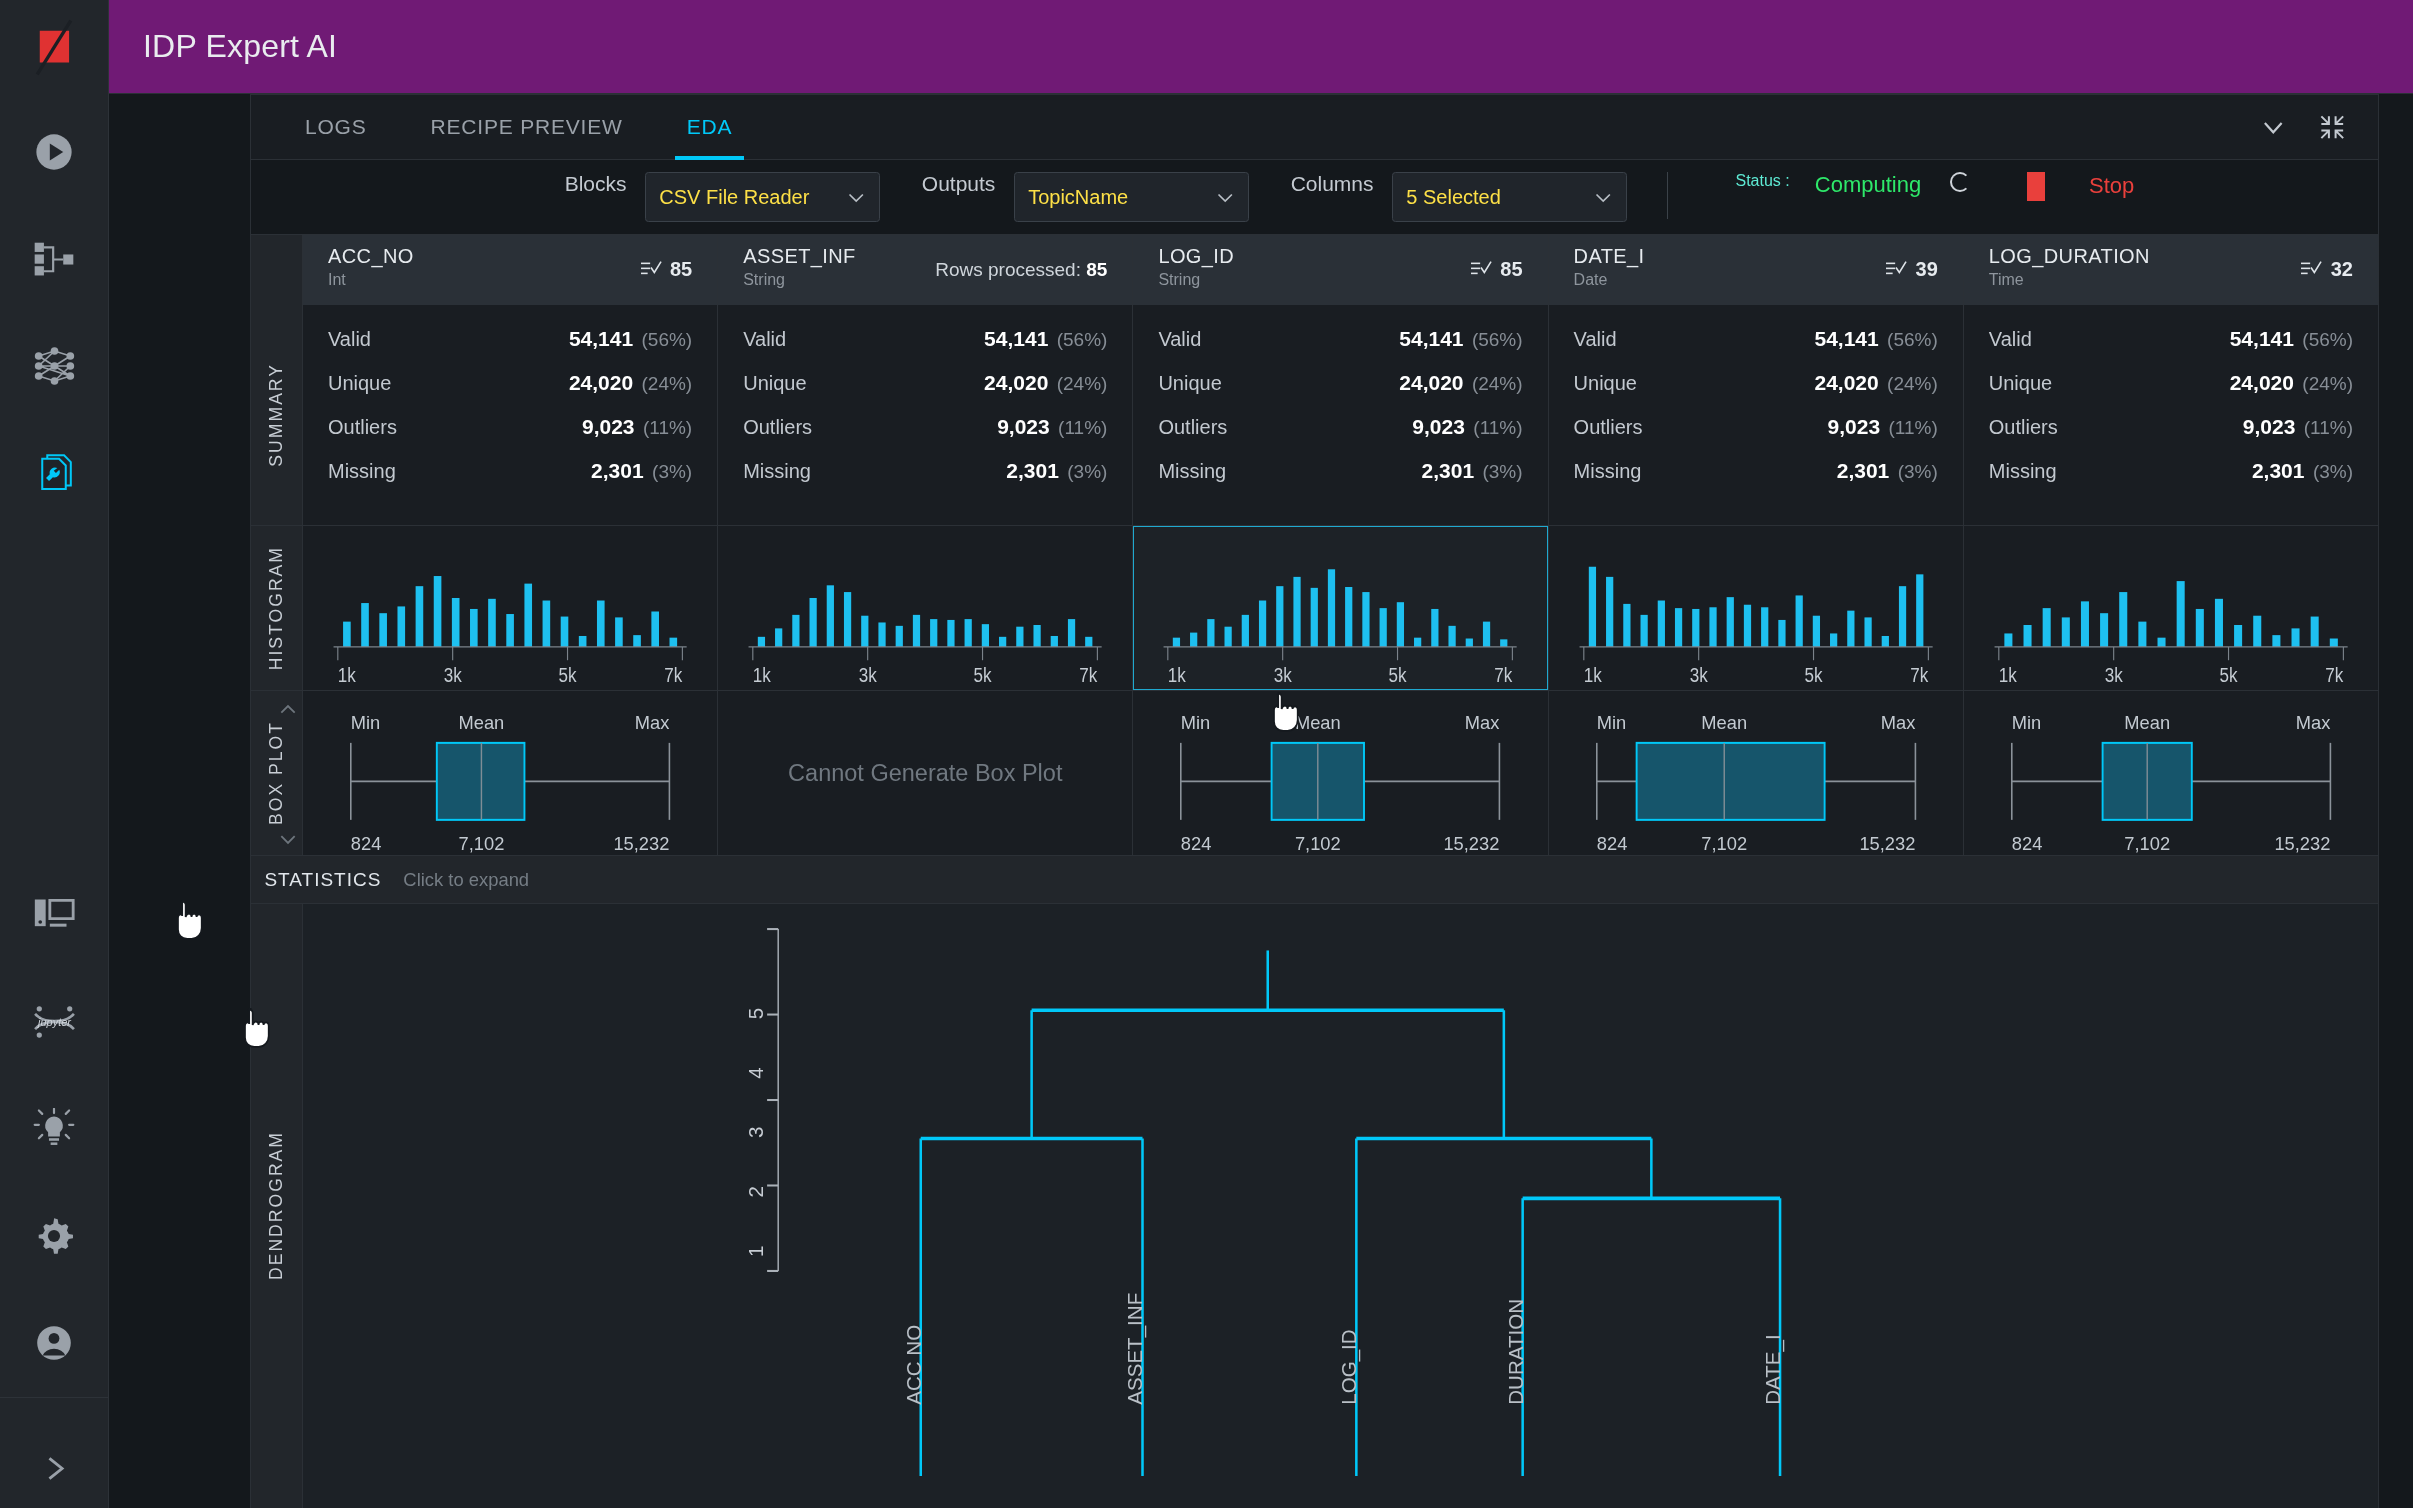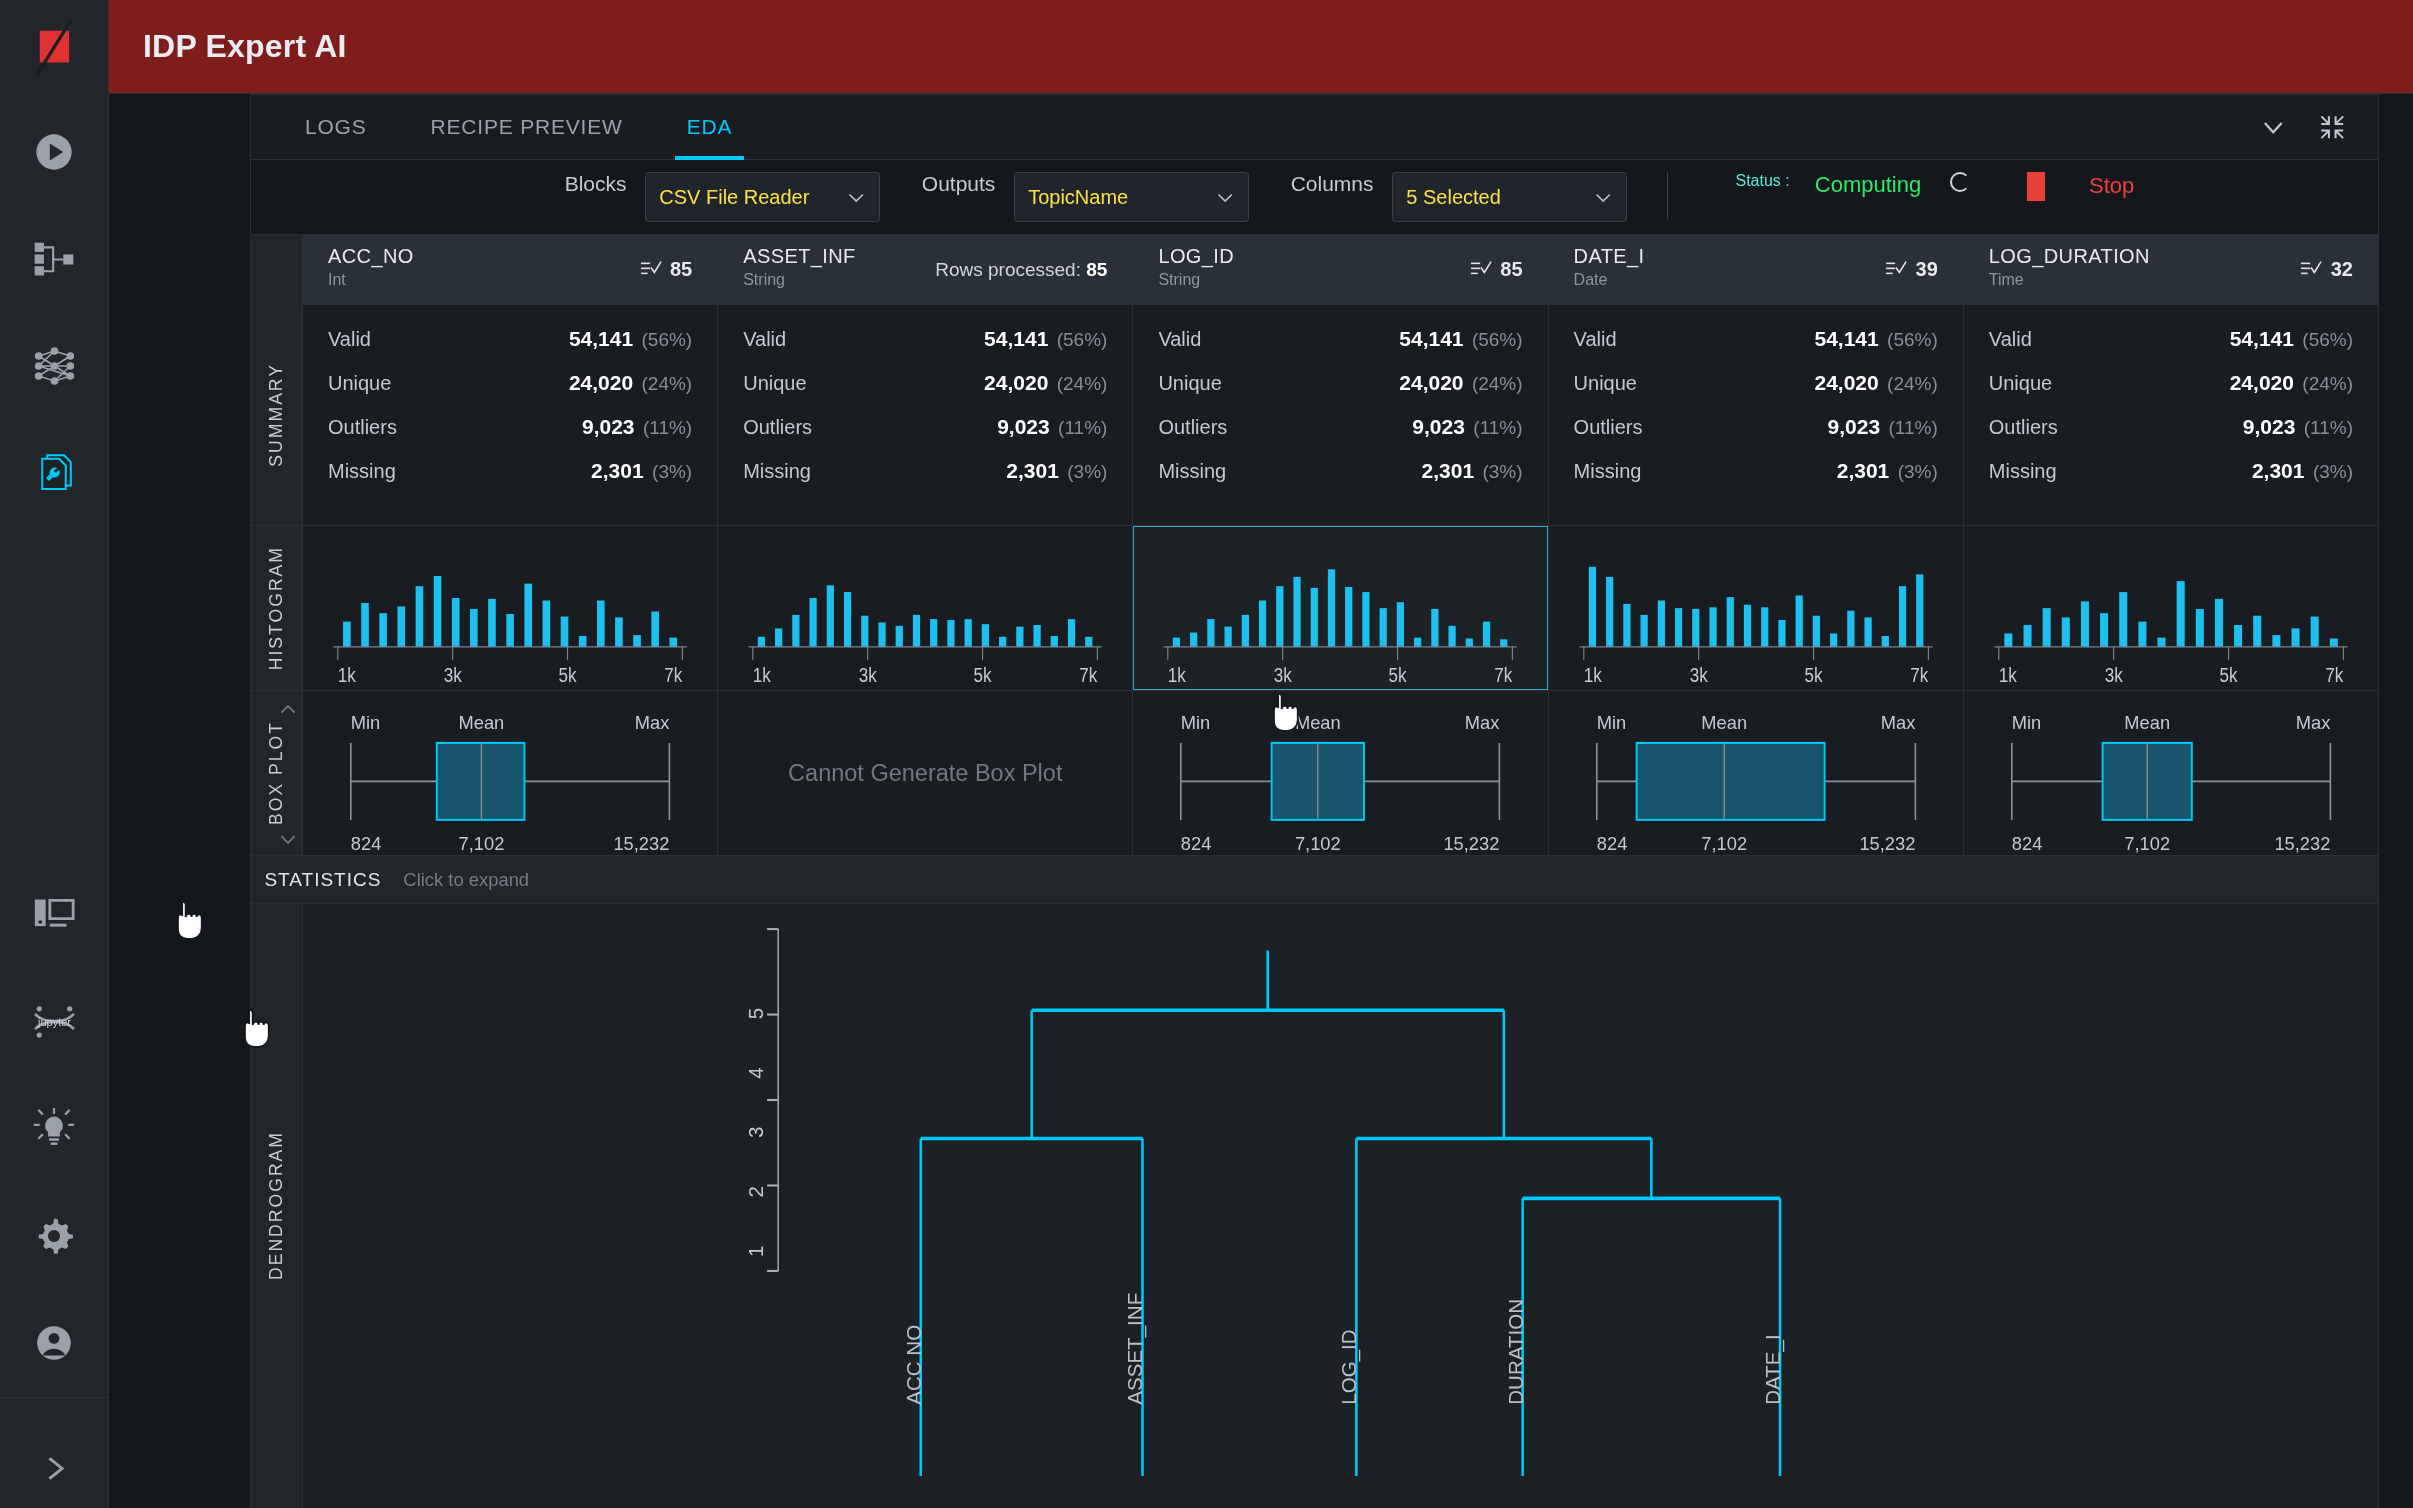--- a/index.html
+++ b/index.html
@@ -18,34 +18,33 @@
     border-right: 0.8px solid #2d3238;
     display: flex; flex-direction: column; align-items: center;
     flex: 0 0 109px;
   }
   .rail-logo {
     height: 94px; width: 100%;
     display: flex; align-items: center; justify-content: center;
   }
   .rail-icons-top { display: flex; flex-direction: column; align-items: center; padding-top: 32px; gap: 55px; }
   .rail-spacer { flex: 1 1 auto; }
-  .rail-icons-bot { display: flex; flex-direction: column; align-items: center; gap: 55px; padding-bottom: 28.5px;}
+  .rail-icons-bot { display: flex; flex-direction: column; align-items: center; gap: 55px; padding-bottom: 28.5px; font-style: italic;}
   .rail-ico { width: 52px; height: 52px; display:flex; align-items:center; justify-content:center; cursor:pointer;}
   .rail-divider { width: 109px; height: 0.8px; background:#2d3238; margin-bottom: 30px;}
   .rail-bottom-arrow { height: 80px; display:flex;align-items:center;justify-content:center;width:109px;cursor:pointer;}
 
   
   .main { flex: 1 1 auto; display: flex; flex-direction: column; min-width: 0; background:#14181c; }
 
   .titlebar {
     height: 94px; display: flex; align-items: center;
     padding-left: 34px;
     border-bottom: 0.8px solid #2b3036;
-    background: #7f1d1d;
-    font-weight: bold;
+    background: #701a75;
   }
   .app-title { font-size: 32px; color: #e9ecef; letter-spacing: 0.2px; }
 
   .subbar {
     height: 78px; display: flex; align-items: center;
     padding: 0 37px 0 34px; background: #14181c;
   }
   .recipe-name { font-size: 22.6px; color: #cfd4da; }
   .subbar-actions { margin-left: auto; display: flex; gap: 18.4px; }
   .btn-primary {

